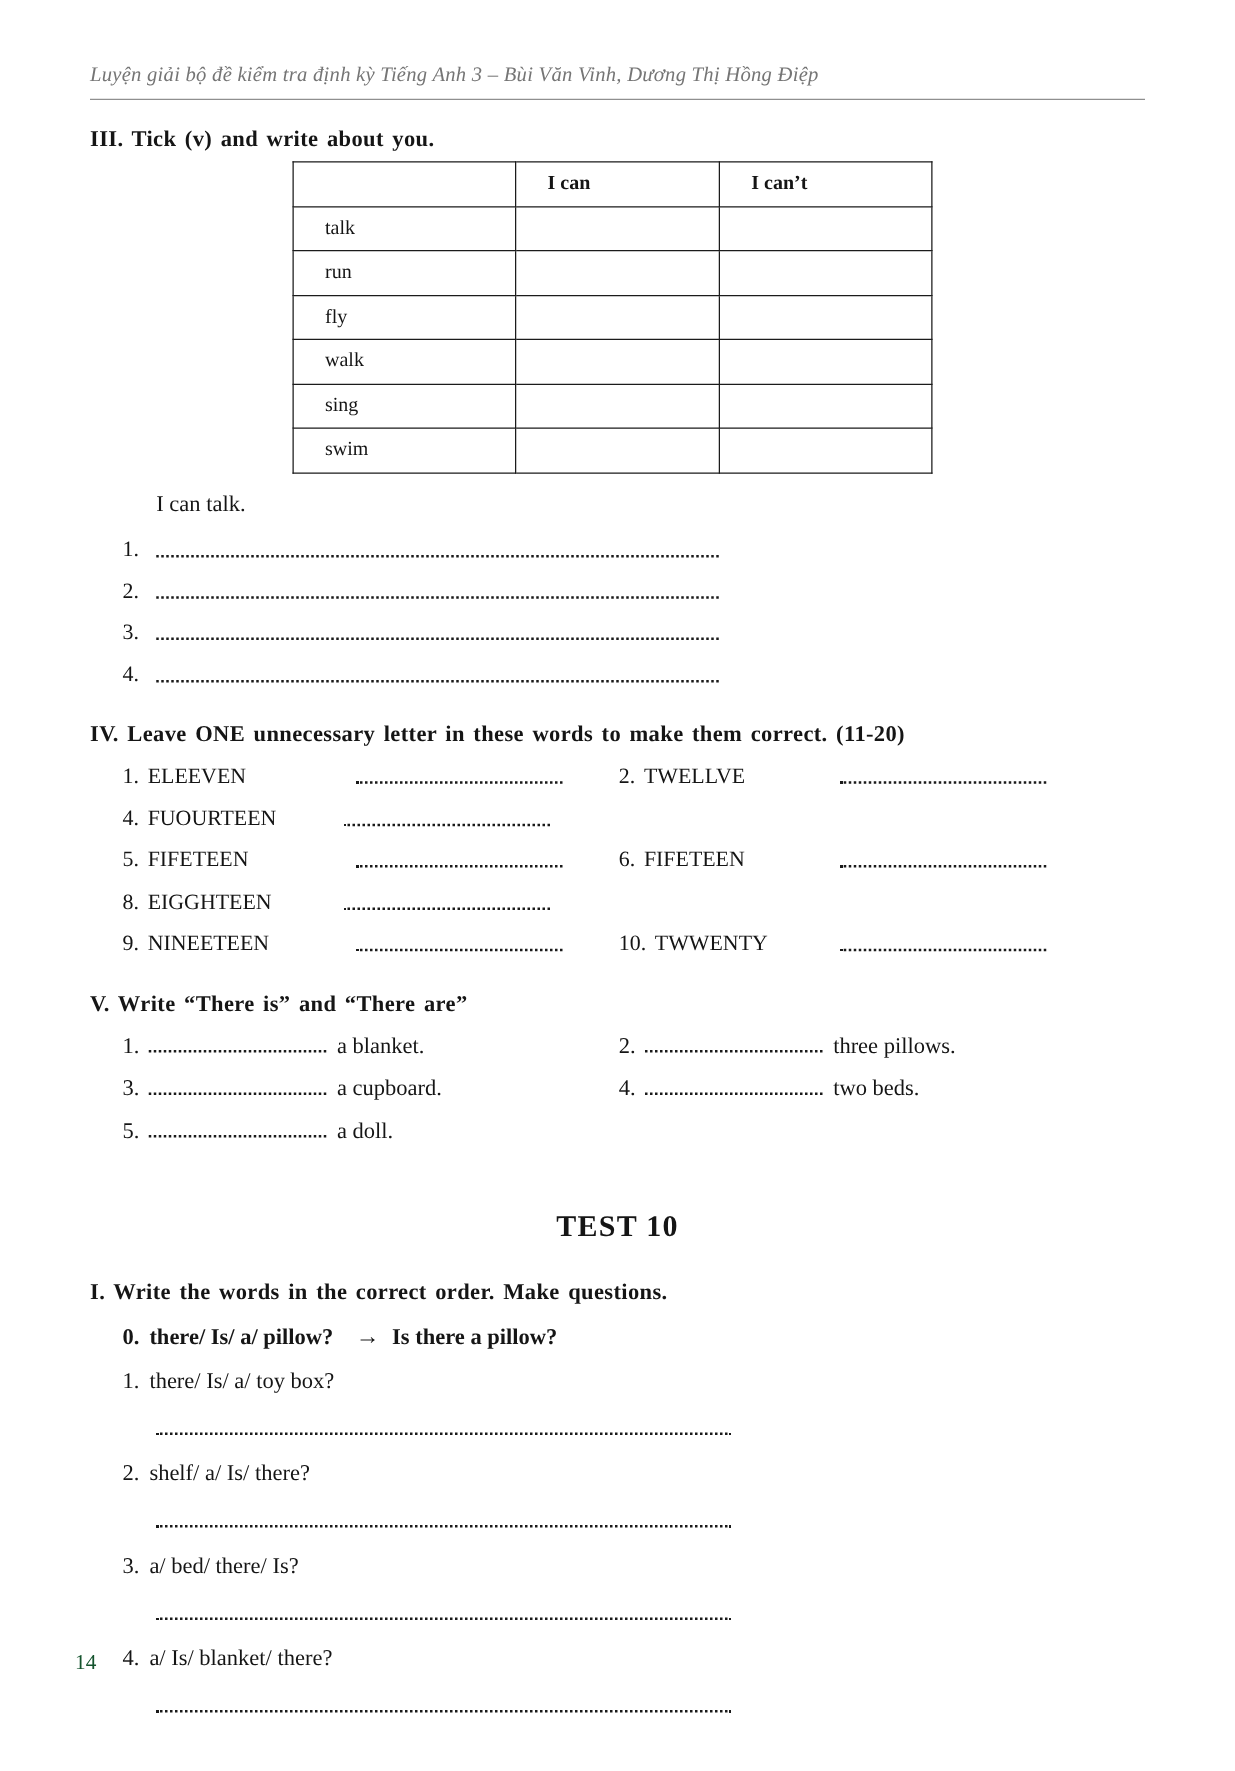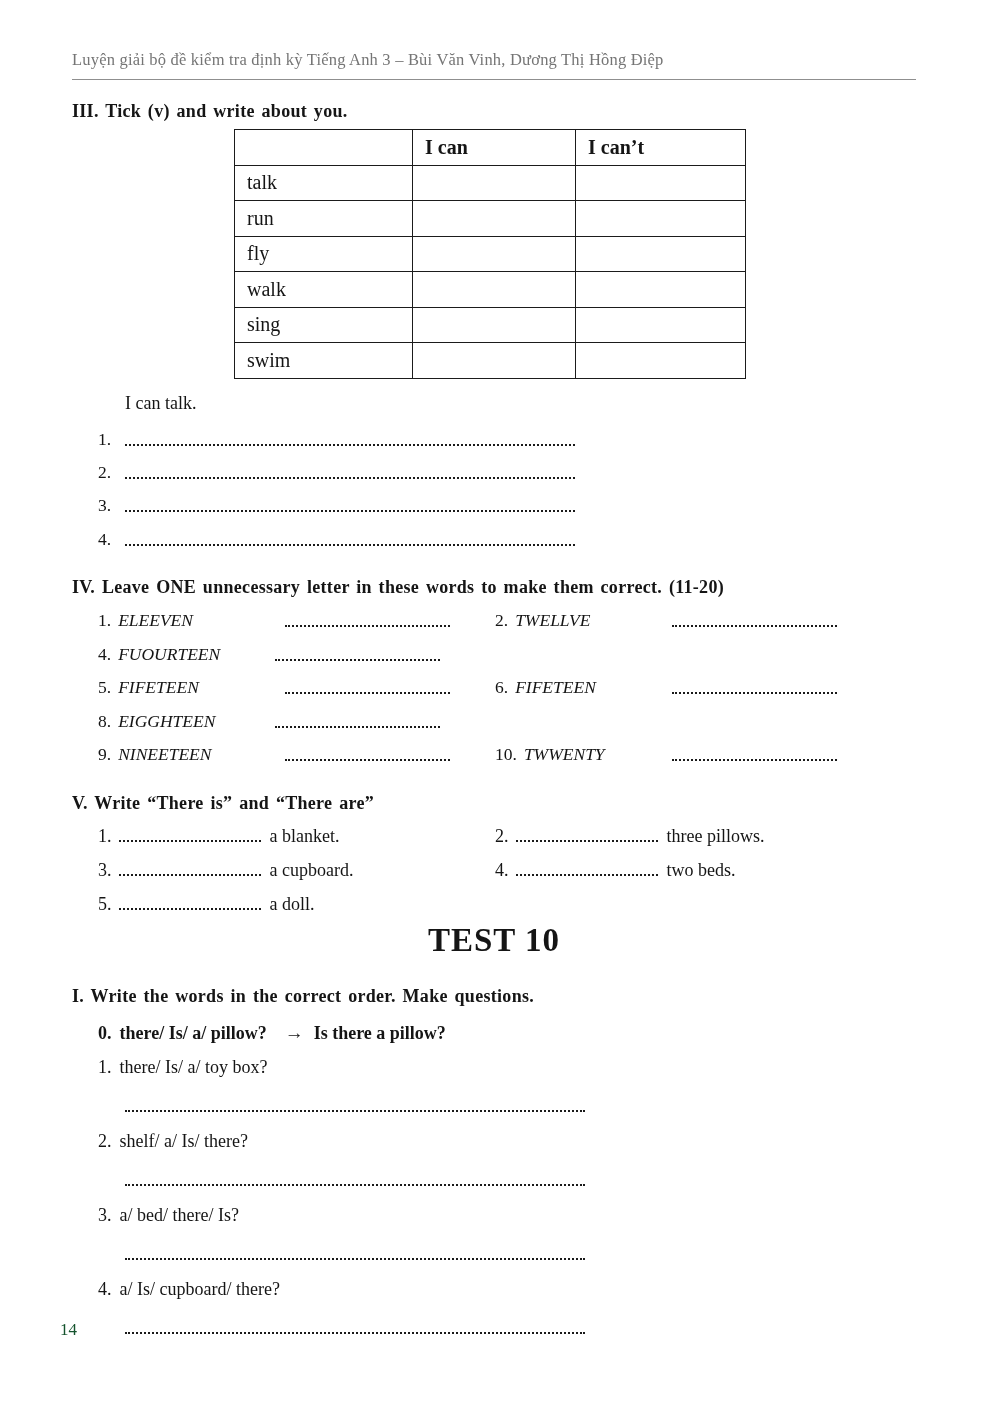--- a/index.html
+++ b/index.html
@@ -12,42 +12,43 @@
     overflow: hidden;
     font-family: "Liberation Serif", "DejaVu Serif", serif;
     color: #151515;
     padding: 0 72px;
   }
   
   .running-header {
     padding-top: 50px;
     padding-bottom: 9px;
     border-bottom: 1px solid #8f8f8f;
+    font-style: italic;
     font-size: 16.5px;
     color: #757575;
     letter-spacing: 0.2px;
   }
   
   .section-heading {
     font-weight: bold;
     font-size: 18px;
     margin-top: 21px;
     letter-spacing: 0.3px;
     word-spacing: 2px;
   }
   
   .can-table {
     border-collapse: collapse;
     margin: 7px 0 0 162px;
   }
   .can-table th, .can-table td {
     border: 1.5px solid #1b1b1b;
     height: 35.5px;
-    padding-left: 12px;
-    font-size: 20px;
+    padding-left: 25px;
+    font-size: 16px;
     text-align: left;
     vertical-align: middle;
   }
   .can-table th { font-weight: bold; }
   .col-label { width: 178px; }
   .col-can   { width: 163px; }
   .col-cant  { width: 170px; }
   
   .example-line { margin: 14px 0 0 53px; font-size: 18px; }
   .blanks { margin-top: 9px; }
@@ -73,38 +74,39 @@
     margin-left: 26px;
     height: 33.5px;
     display: flex;
     align-items: center;
   }
   .iv-item { display: flex; align-items: center; }
   .iv-item-1 { width: 397px; }
   .iv-text { font-size: 17.5px; white-space: nowrap; }
   .iv-text-1 { width: 187px; }
   .iv-text-2 { width: 177px; }
-  .iv-word { margin-left: 7px; font-style: italic; }
+  .iv-word { margin-left: 7px; }
   
   .v-rows { margin-top: 6px; }
   .v-row {
     margin-left: 26px;
     height: 34px;
     display: flex;
     align-items: center;
   }
   .v-item { display: flex; align-items: center; font-size: 18px; }
   .v-item-1 { width: 397px; }
   .v-item .num { margin-right: 7px; }
   .v-item .dots { margin-right: 9px; }
   
   .test-title {
     text-align: center;
     font-weight: bold;
-    font-size: 33px;
+    font-size: 24px;
+    margin-top: 47px;
     letter-spacing: 1px;
   }
   .t1-heading {
     font-weight: bold;
     font-size: 18px;
     margin-top: 27px;
     letter-spacing: 0.3px;
     word-spacing: 2px;
   }
   .q0-row {
@@ -325,21 +327,21 @@
       <span>a/ bed/ there/ Is?</span>
     </div>
     <div class="ans-row">
       <span class="dots dots-ans"></span>
     </div>
   </div>
 
   <div>
     <div class="q-row">
       <span class="num">4.</span>
-      <span>a/ Is/ cupboard/ there?</span>
+      <span>a/ Is/ blanket/ there?</span>
     </div>
     <div class="ans-row">
       <span class="dots dots-ans"></span>
     </div>
   </div>
 
   <div class="page-number">14</div>
 
 </div>
 

